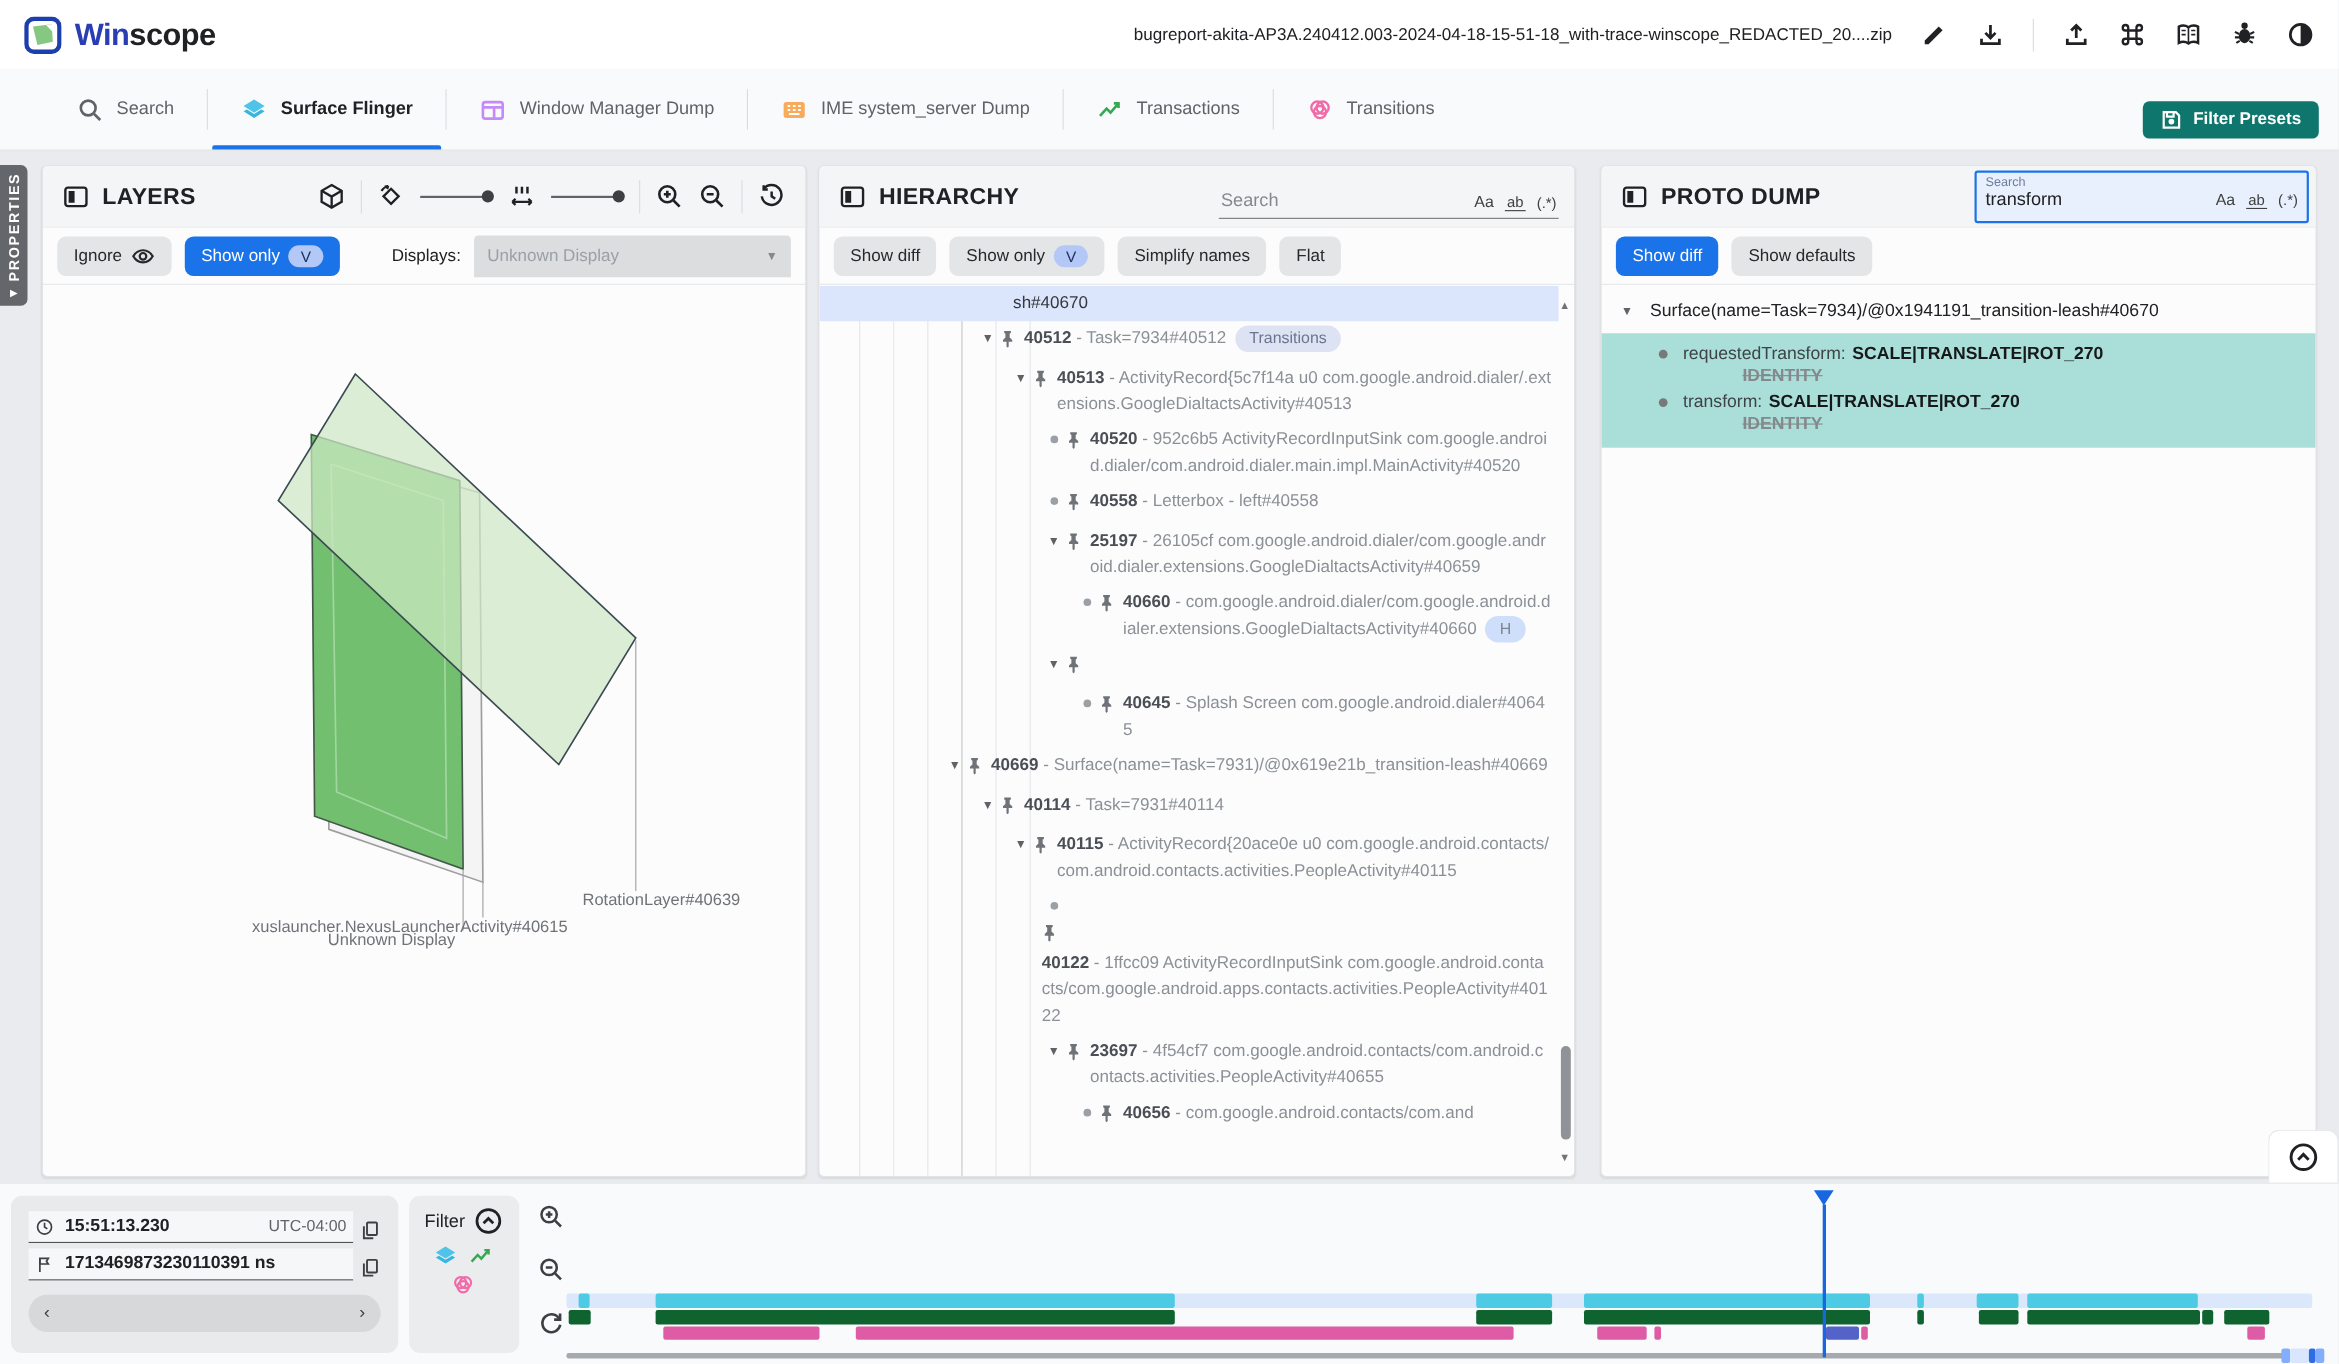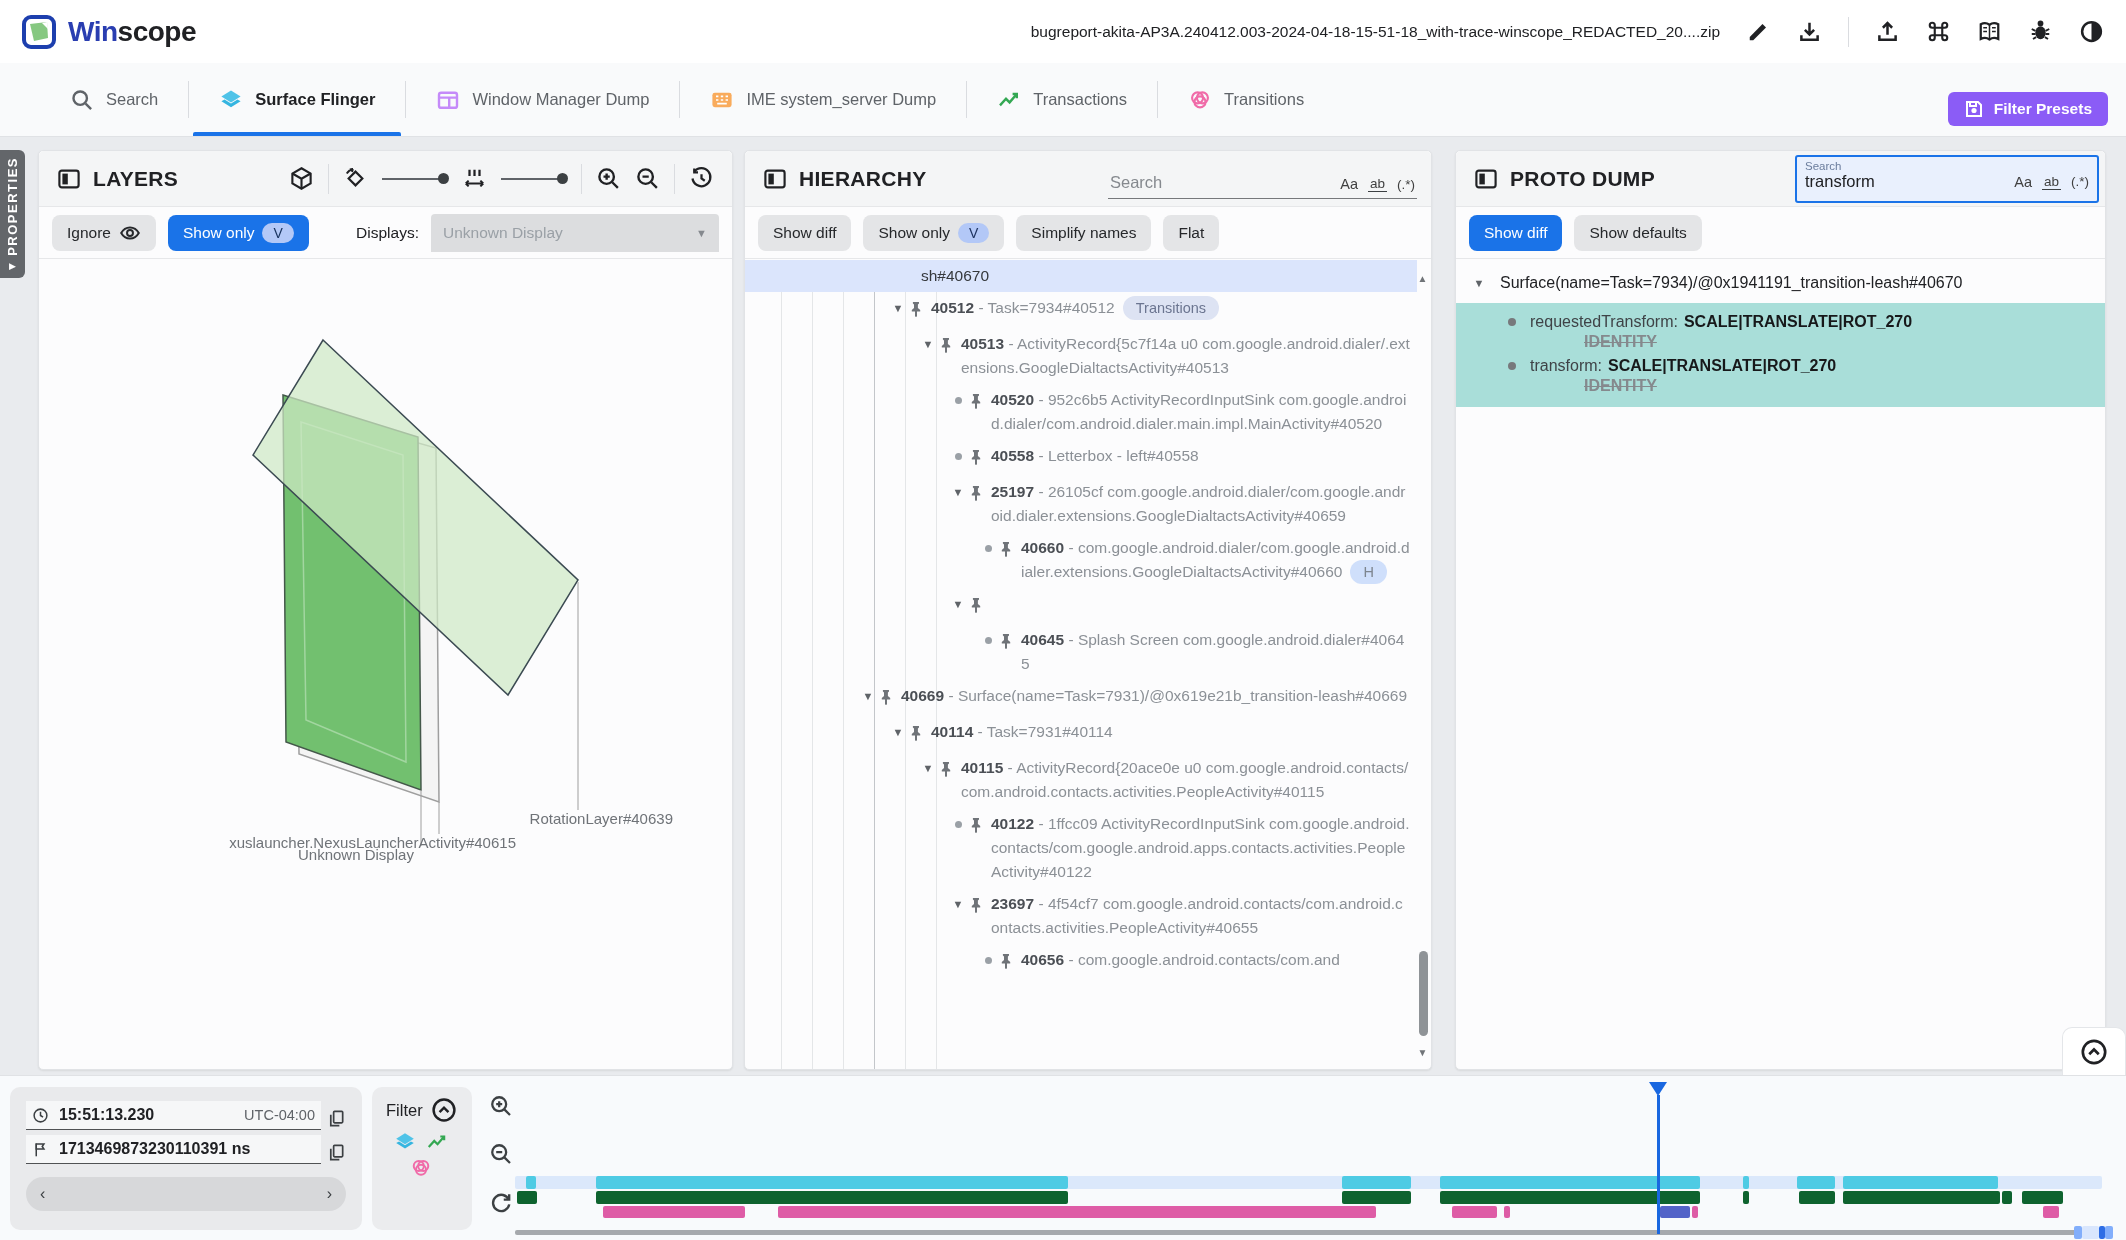--- a/index.html
+++ b/index.html
@@ -20,21 +20,21 @@
   
   #tabbar { position:absolute; left:0; top:63px; width:2126px; height:74px; background:#f9fafb;
             border-bottom:1px solid #e0e2e5; display:flex; align-items:stretch; padding-left:40px; }
   .tab { display:flex; align-items:center; gap:12px; padding:0 30px; font-size:16.5px;
          color:#5f6368; position:relative; cursor:pointer; white-space:nowrap; }
   .tab .ticon { width:24px; height:24px; }
   .tab.active { color:#202124; font-weight:bold; }
   .tab.active::after { content:""; position:absolute; left:4px; right:4px; bottom:0; height:4px;
                        background:#1a73e8; border-radius:2px 2px 0 0; }
   .tabdiv { width:1px; background:#dadce0; margin:18px 0; }
-  #filter-presets { position:absolute; right:18px; top:92px; height:34px; background:#8b5cf6; color:#fff;
+  #filter-presets { position:absolute; right:18px; top:92px; height:34px; background:#0f766e; color:#fff;
                     border:none; border-radius:6px; font-size:15.5px; font-weight:bold;
                     display:flex; align-items:center; gap:10px; padding:0 16px; cursor:pointer;
                     font-family:"Liberation Sans",sans-serif; }
 
   
   #props-tab { position:absolute; left:0; top:150px; width:25px; height:128px; background:#63666a;
                border-radius:0 6px 6px 0; color:#fff; display:flex; flex-direction:column;
                align-items:center; justify-content:center; gap:6px; cursor:pointer; }
   #props-tab .vtext { writing-mode:vertical-rl; transform:rotate(180deg); font-size:13px;
                       font-weight:bold; letter-spacing:1.5px; }
@@ -535,21 +535,21 @@
           </svg></span>
         <span class="ttext"><b>40114</b> - Task=7931#40114</span>
       </div>
       <div class="trow" style="padding-left: 172px;">
         <span class="glyph">▼</span>
         <span class="pinwrap"><svg>
             <use href="#i-pin"></use>
           </svg></span>
         <span class="ttext"><b>40115</b> - ActivityRecord{20ace0e u0 com.google.android.contacts/com.android.contacts.activities.PeopleActivity#40115</span>
       </div>
-      <div class="trow" style="padding-left: 202px;">
+      <div class="trow" style="padding-left: 202px; flex-direction: column;">
         <span class="glyph"><span class="dot"></span></span>
         <span class="pinwrap"><svg>
             <use href="#i-pin"></use>
           </svg></span>
         <span class="ttext"><b>40122</b> - 1ffcc09 ActivityRecordInputSink com.google.android.contacts/com.google.android.apps.contacts.activities.PeopleActivity#40122</span>
       </div>
       <div class="trow" style="padding-left: 202px;">
         <span class="glyph">▼</span>
         <span class="pinwrap"><svg>
             <use href="#i-pin"></use>

